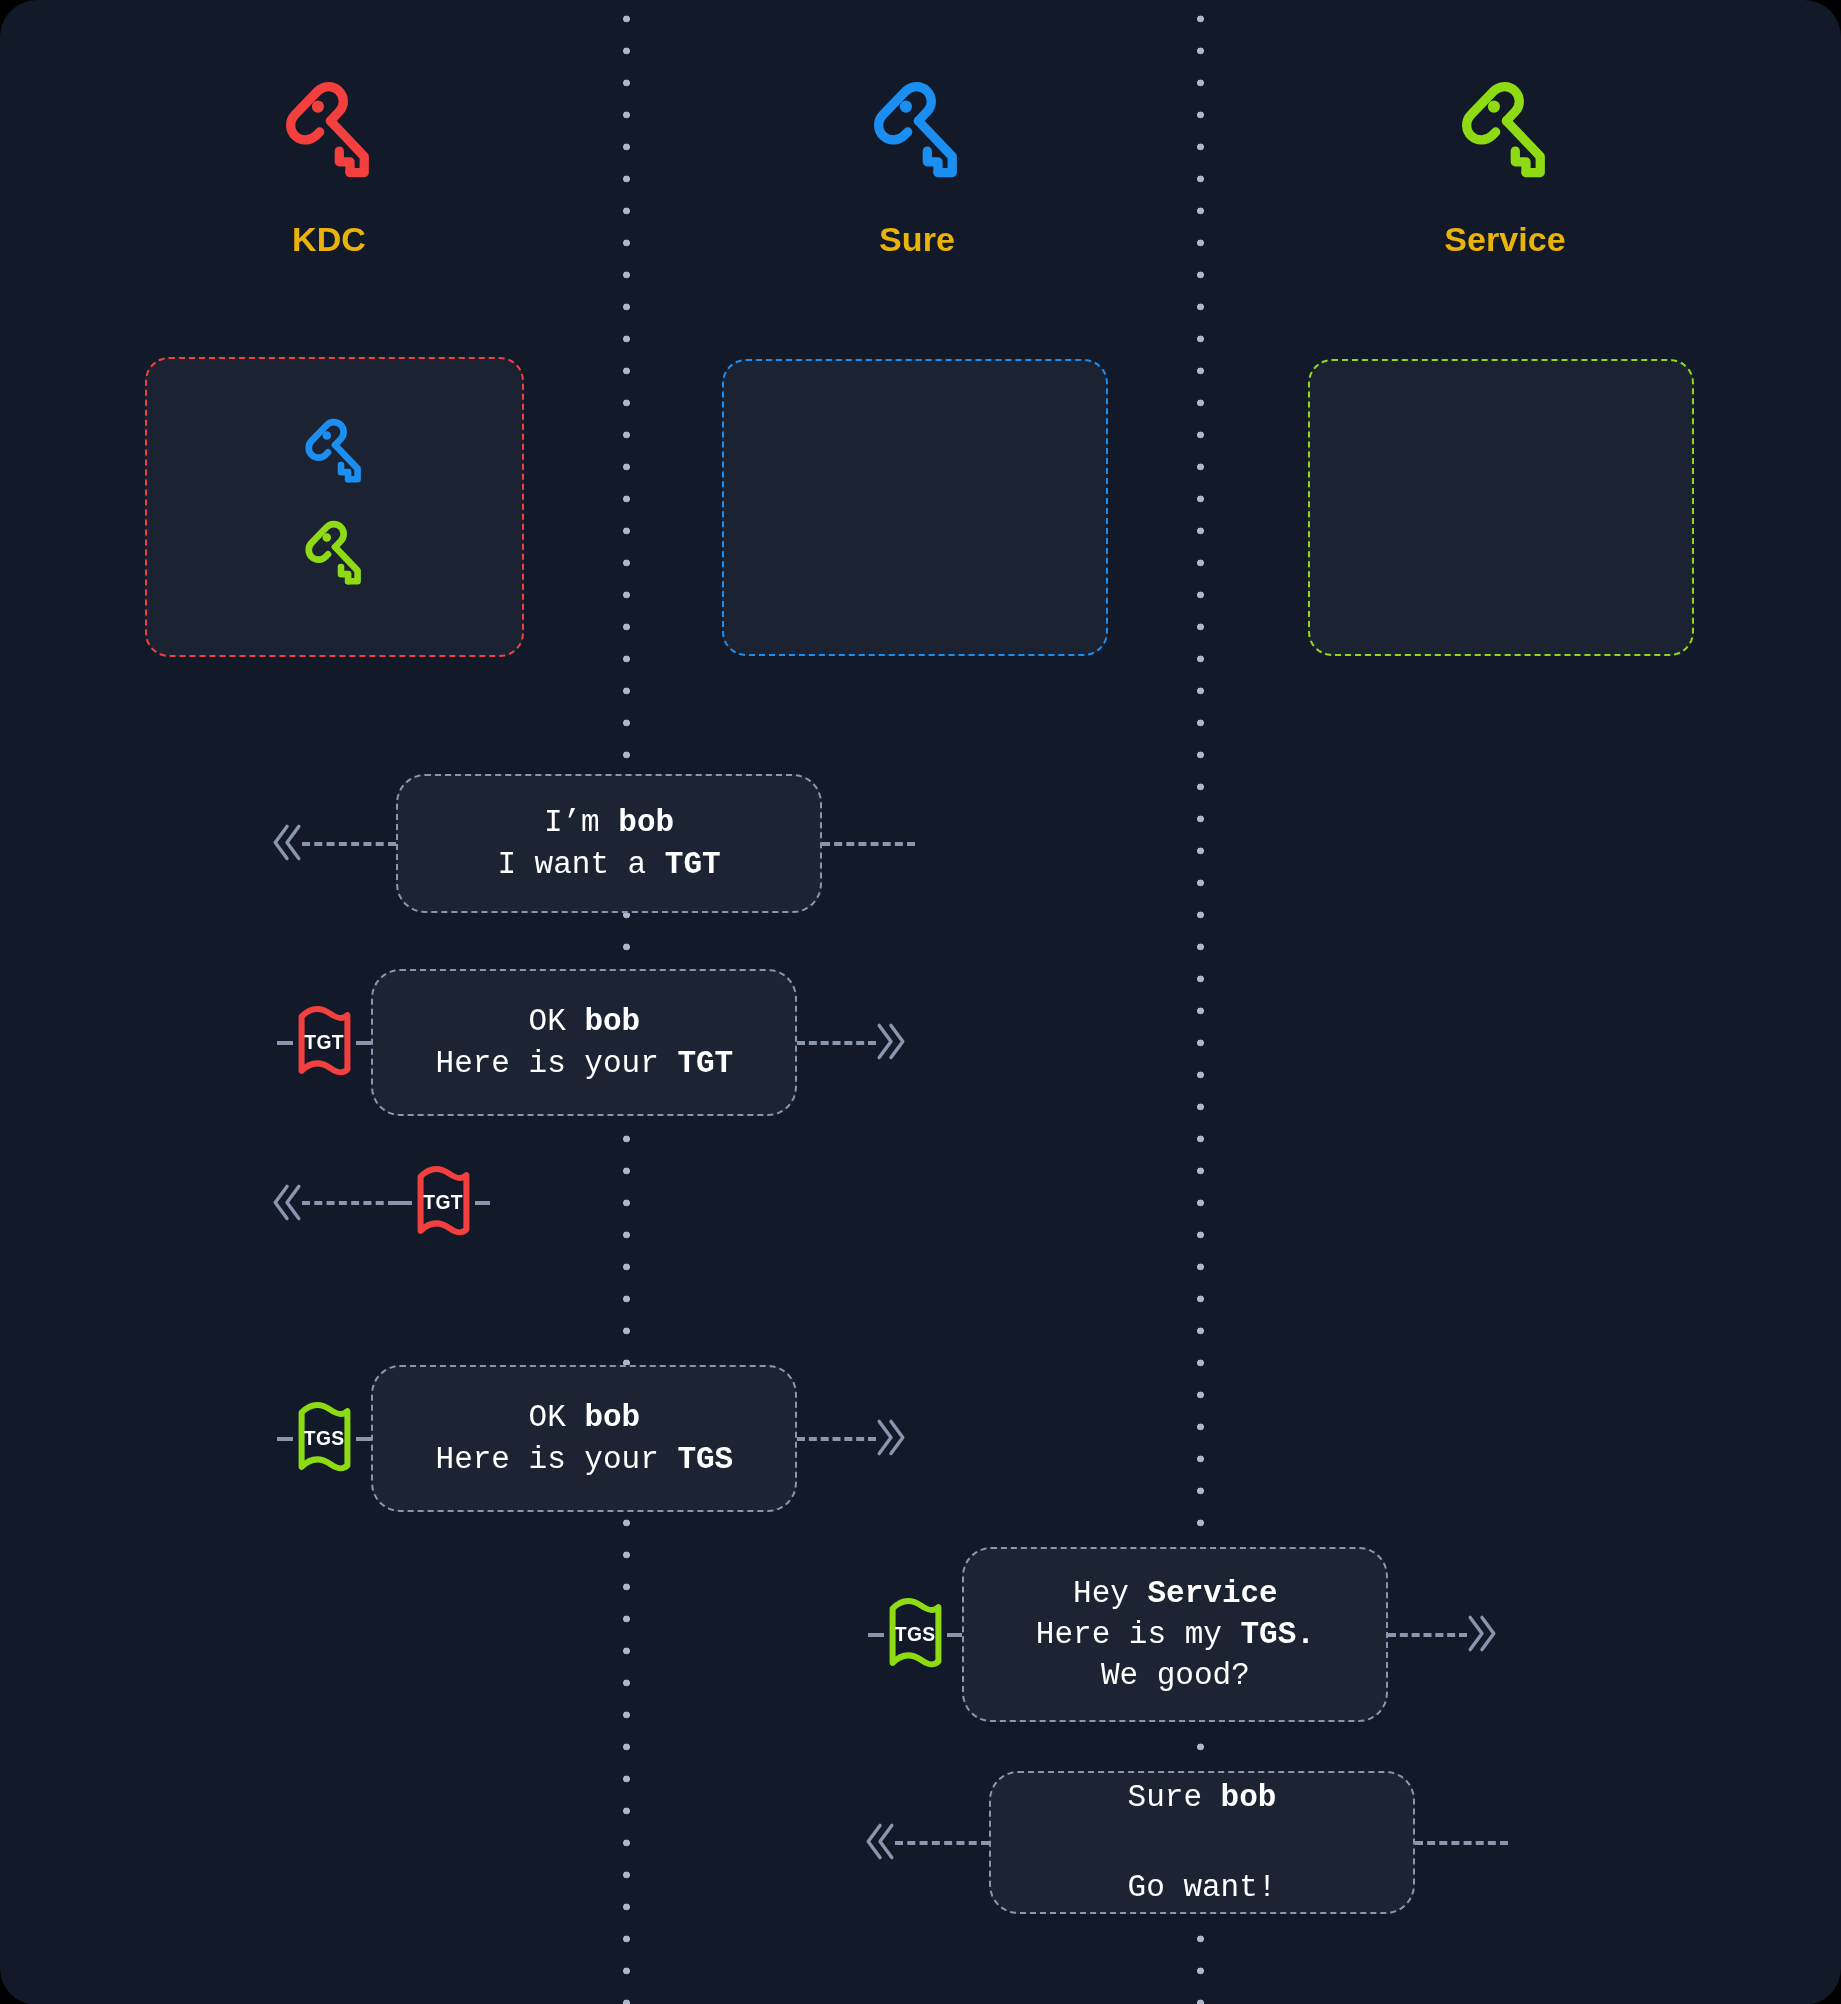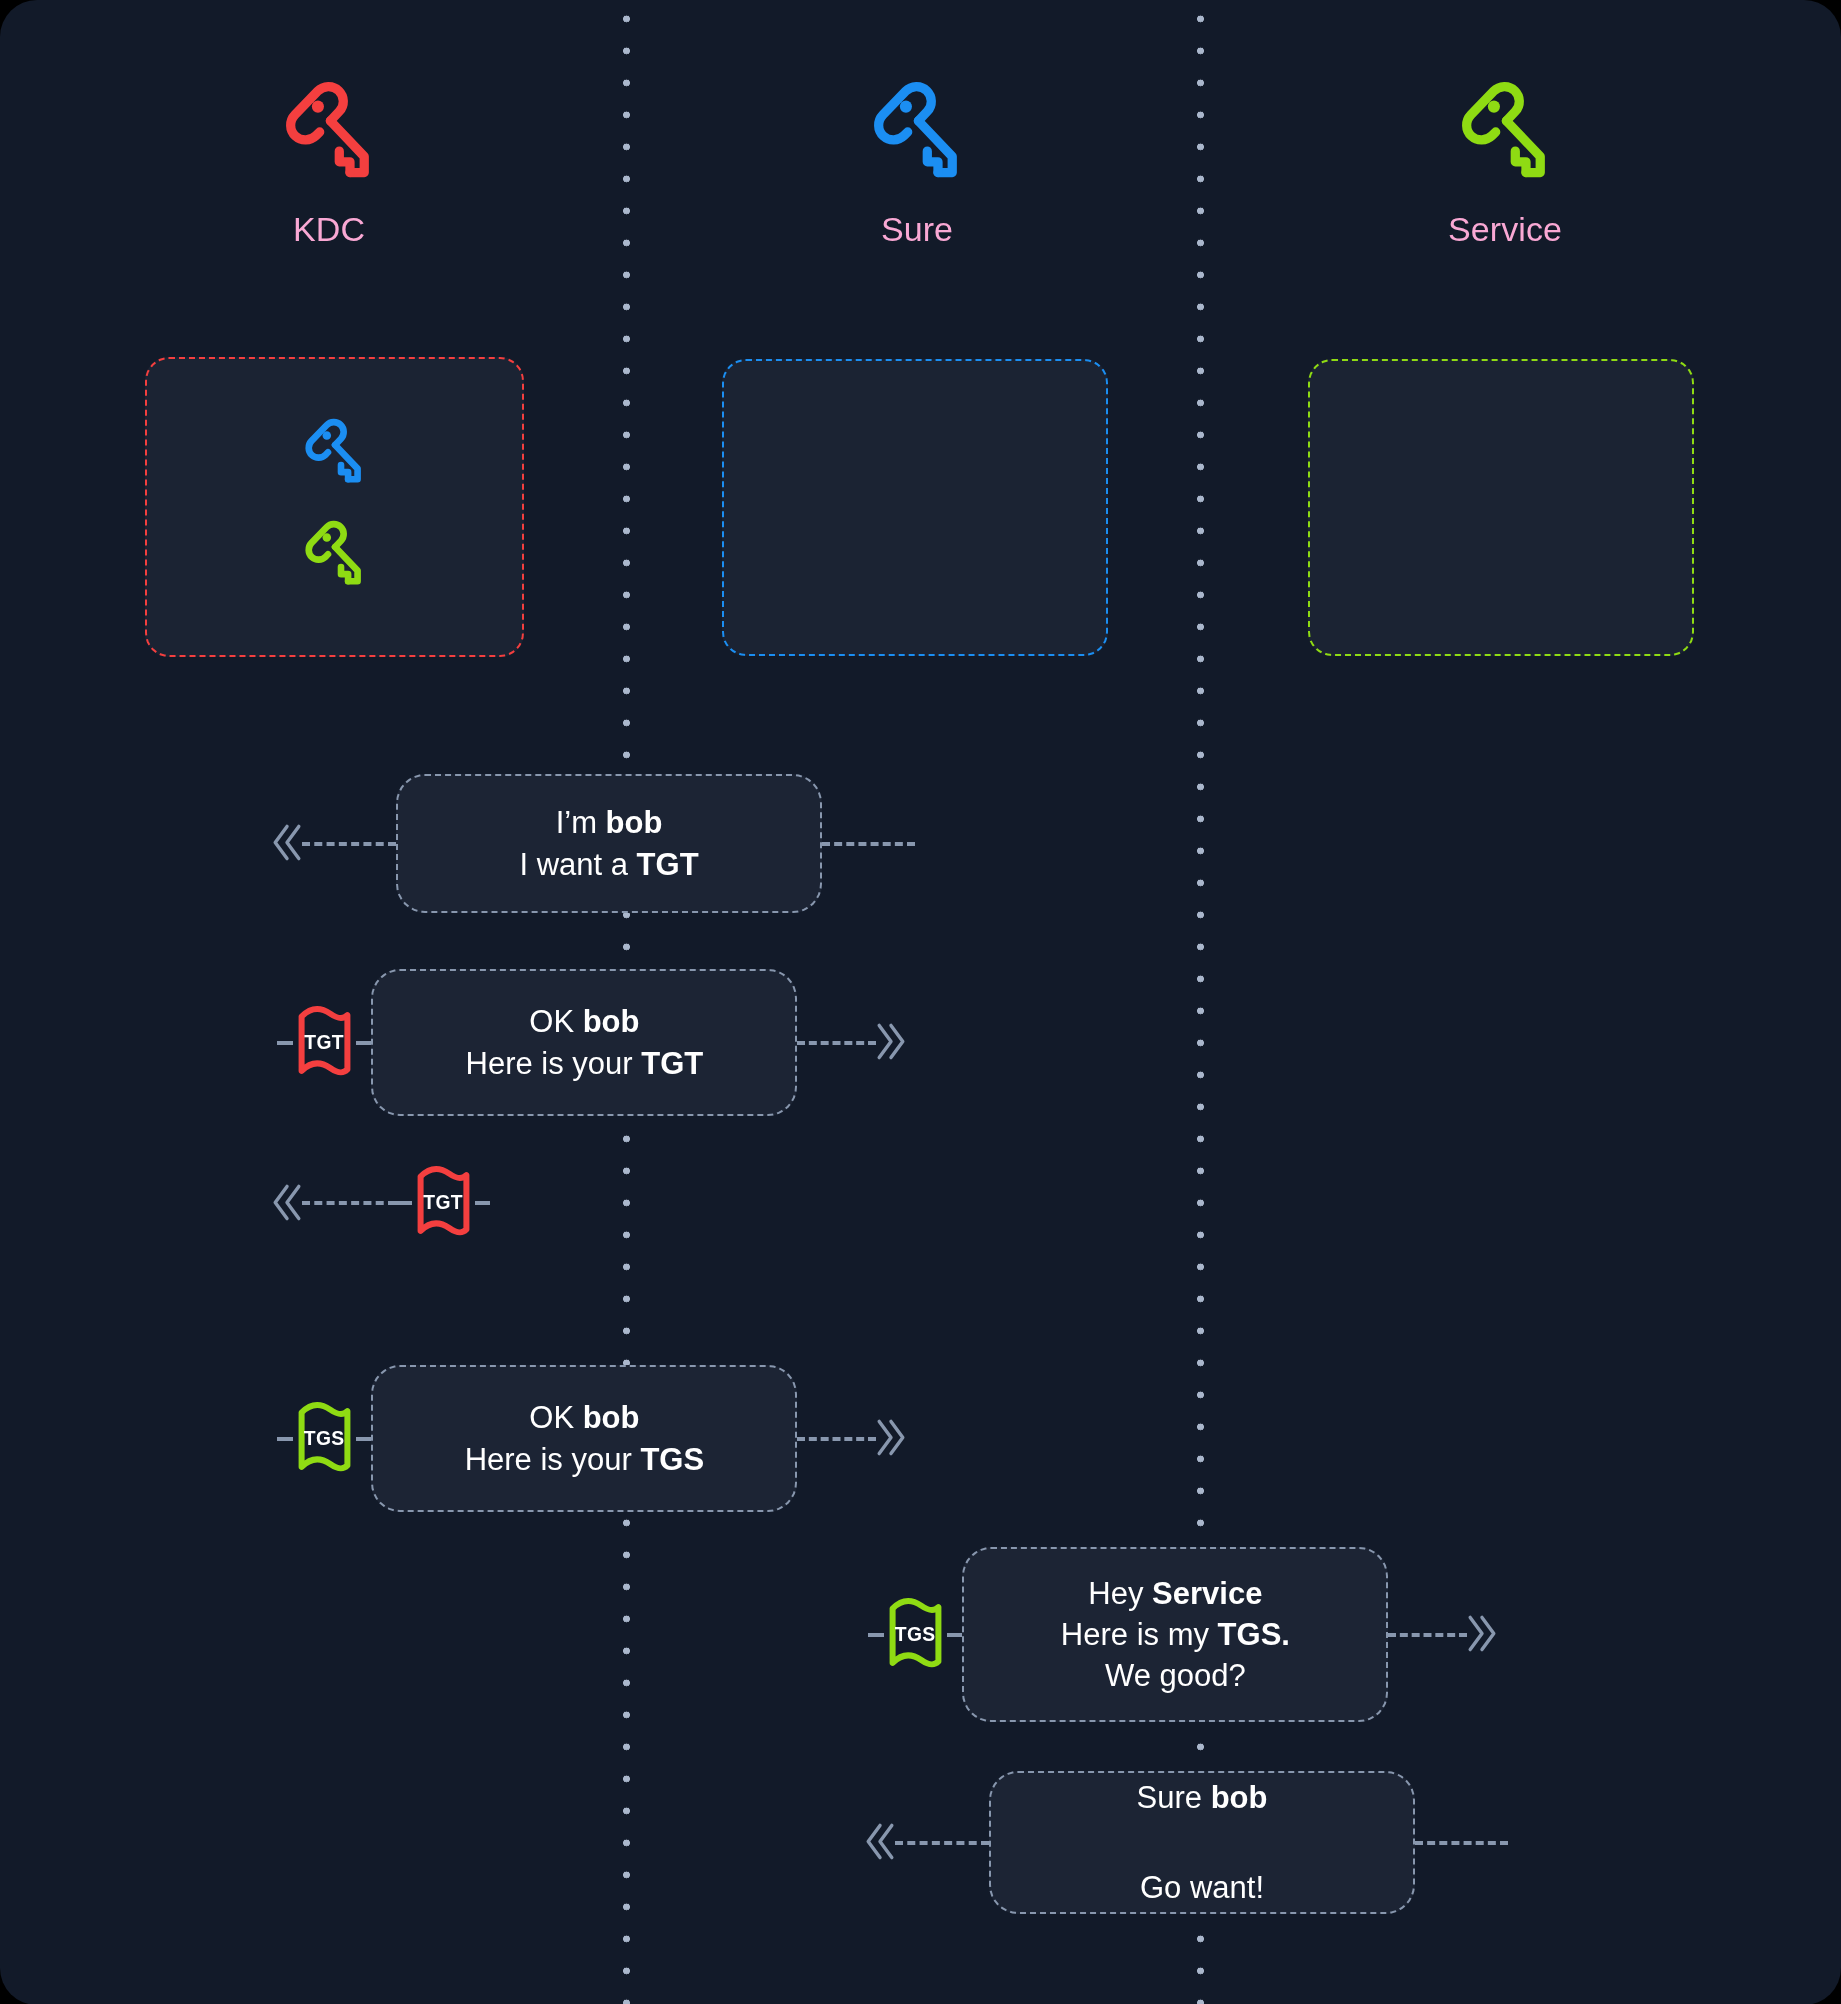--- a/index.html
+++ b/index.html
@@ -33,24 +33,24 @@
 
   
   .col-head {
     position: absolute;
     width: 372px;
     text-align: center;
   }
   .col-head .key-icon { display: block; margin: 0 auto; }
   .col-head .col-label {
     display: block;
-    margin-top: 15px;
-    color: #f9a8d4;
+    margin-top: 25px;
+    color: #eab308;
     font-size: 34px;
-    font-weight: normal;
+    font-weight: bold;
     letter-spacing: 0.1px;
   }
 
   
   .actor-box {
     position: absolute;
     background: #1b2troubles;
     border-radius: 24px;
   }
   .actor-box {
@@ -76,20 +76,21 @@
   }
   .bubble {
     background: #1c2434;
     border: 2.1px dashed #8897ae;
     border-radius: 29px;
     box-sizing: border-box;
     display: flex;
     flex-direction: column;
     justify-content: center;
     padding: 20px 29px;
+    font-family: Liberation Mono, monospace;
   }
   .bubble .line {
     color: #ffffff;
     font-size: 31px;
     line-height: 1.33;
     white-space: nowrap;
     text-align: center;
   }
   .bubble .line b { font-weight: bold; }
   .dashline {

